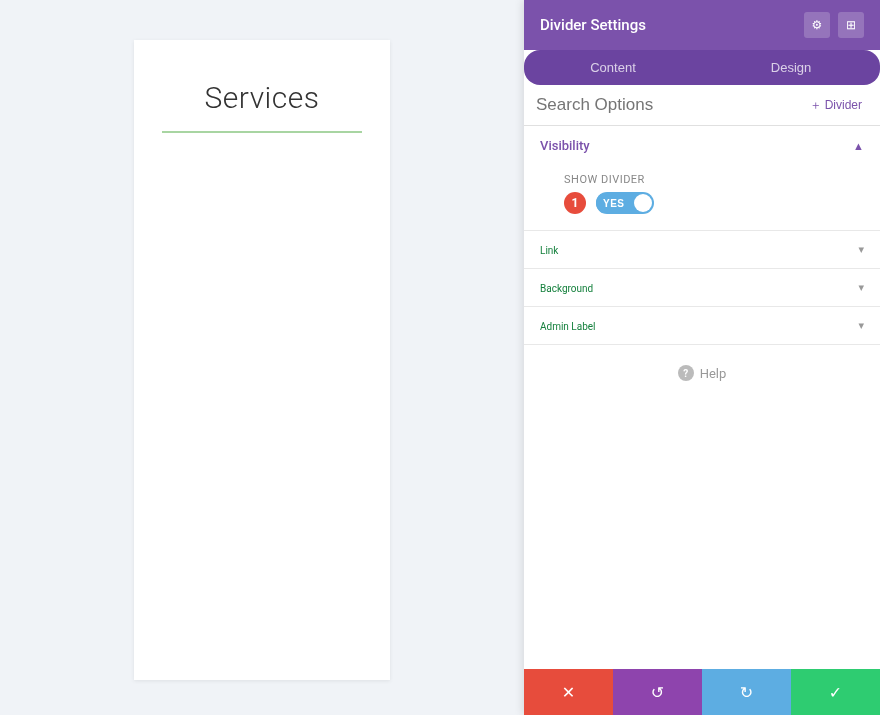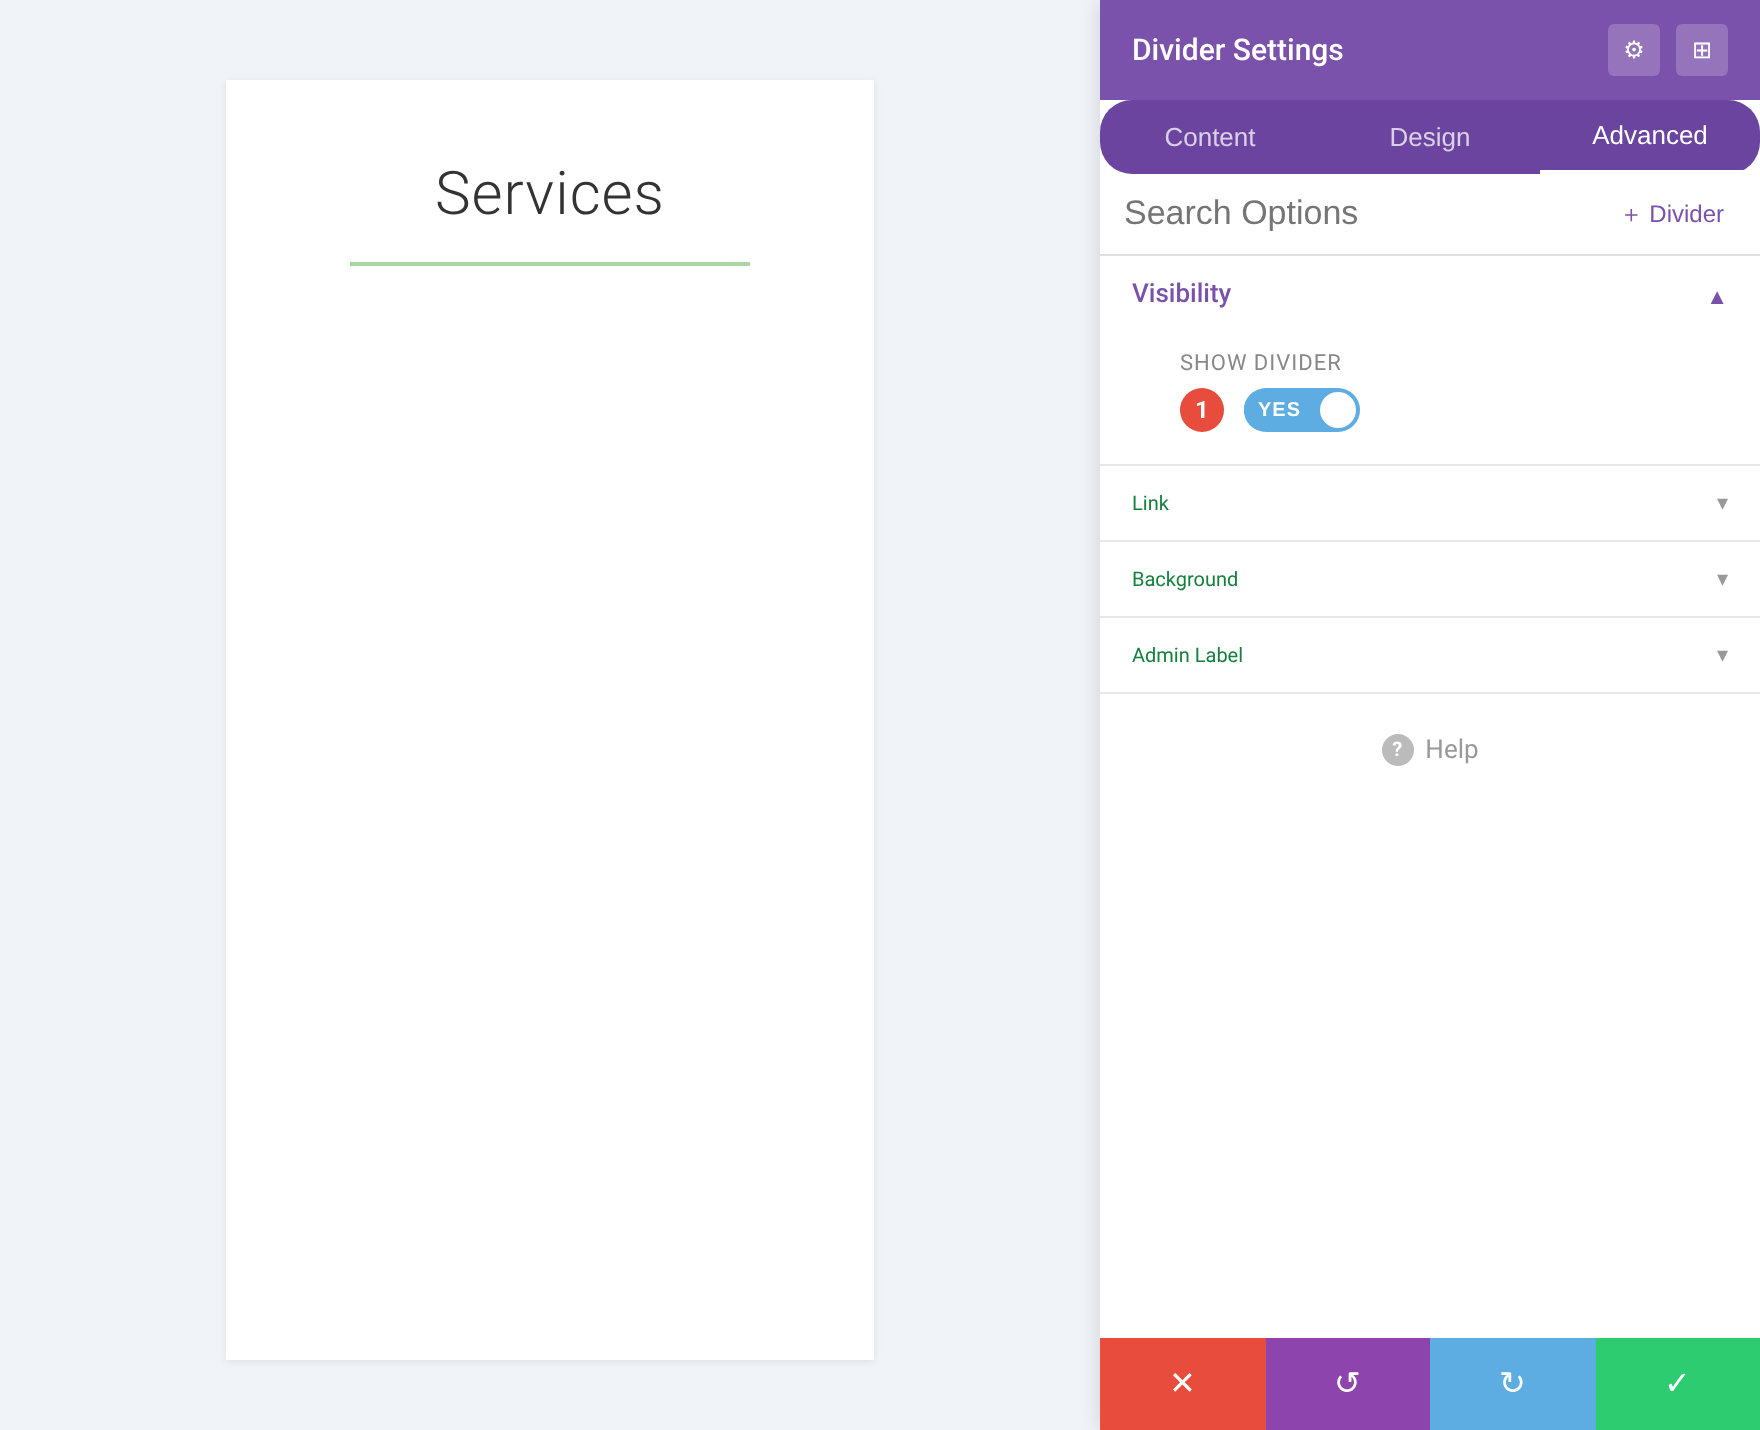--- a/index.html
+++ b/index.html
@@ -17,21 +17,21 @@
       flex: 1;
       background: #f0f3f7;
       display: flex;
       align-items: flex-start;
       justify-content: center;
       padding: 40px 20px;
     }
 
     .page-card {
       background: #ffffff;
-      width: 324px;
+      width: 256px;
       min-height: 640px;
       display: flex;
       flex-direction: column;
       align-items: center;
       padding: 40px 20px 20px;
       box-shadow: 0 1px 4px rgba(0,0,0,0.08);
     }
 
     .page-title {
       font-size: 30px;
@@ -43,21 +43,21 @@
 
     .divider-line {
       width: 200px;
       height: 2px;
       background: #a8d5a2;
       border: none;
     }
 
     
     .settings-panel {
-      width: 330px;
+      width: 356px;
       background: #ffffff;
       display: flex;
       flex-direction: column;
       box-shadow: -2px 0 8px rgba(0,0,0,0.1);
       height: 715px;
     }
 
     .panel-header {
       background: #7b52ab;
       padding: 12px 16px;
@@ -312,21 +312,20 @@
     <span class="panel-header-title">Divider Settings</span>
     <div class="panel-header-icons">
       <button class="header-icon-btn">⚙</button>
       <button class="header-icon-btn">⊞</button>
     </div>
   </div>
 
   <div class="panel-tabs">
     <button class="panel-tab">Content</button>
     <button class="panel-tab">Design</button>
-    <button class="panel-tab active">Advanced</button>
   </div>
 
   <div class="panel-search-bar">
     <input class="panel-search-input" type="text" placeholder="Search Options" style="">
     <button class="filter-btn">
       <span>＋</span>
       <span>Divider</span>
     </button>
   </div>
 

